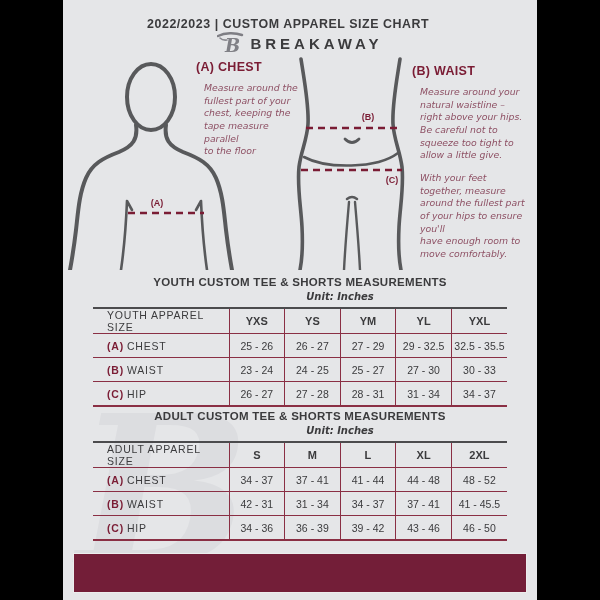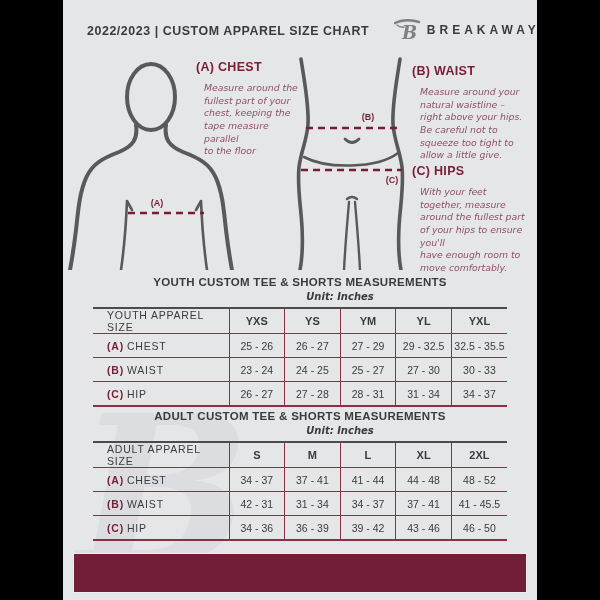--- a/index.html
+++ b/index.html
@@ -7,28 +7,28 @@
     width:600px;height:600px;background:#000;position:relative;overflow:hidden;
     font-family:"Liberation Sans",sans-serif;
   }
   .doc{
     position:absolute;left:63px;top:0;width:474px;height:600px;
     background:#e5e6e8;overflow:hidden;
   }
   
   .hdr{
     position:absolute;top:16px;left:24px;right:24px;height:28px;
-    display:flex;align-items:center;z-index:2;
+    display:flex;align-items:center;z-index:2;flex-direction:column;
   }
   .hdr-title{
     font-weight:bold;font-size:13.5px;color:#3b3b3d;letter-spacing:.6px;
     transform:scaleX(.92);transform-origin:left center;white-space:nowrap;
   }
   .brand{display:flex;align-items:center;gap:6px;}
-  .brand-name{font-weight:bold;font-size:12px;color:#3b3b3d;letter-spacing:4px;}
+  .brand-name{font-weight:bold;font-size:15px;color:#3b3b3d;letter-spacing:4px;}
   
   .diagrams{position:absolute;top:55px;left:0;width:474px;height:215px;z-index:1;}
   .fig{position:absolute;top:0;}
   .guide{position:absolute;}
   .guide h3{
     margin:0 0 7px 0;font-size:12.5px;font-weight:bold;color:#7a1c34;letter-spacing:.3px;
   }
   .guide p{
     margin:8px;font-family:"DejaVu Sans",sans-serif;font-style:italic;
     font-size:9.3px;line-height:1.36;color:#8d4f63;white-space:pre-line;
@@ -134,21 +134,20 @@
     <div class="guide g-waist">
       <h3>(B) WAIST</h3>
       <p>Measure around your
 natural waistline –
 right above your hips.
 Be careful not to
 squeeze too tight to
 allow a little give.</p>
     </div>
     <div class="guide g-hips">
-      <h3>(C) HIPS</h3>
       <p>With your feet
 together, measure
 around the fullest part
 of your hips to ensure
 you'll
 have enough room to
 move comfortably.</p>
     </div>
   </div>
 

